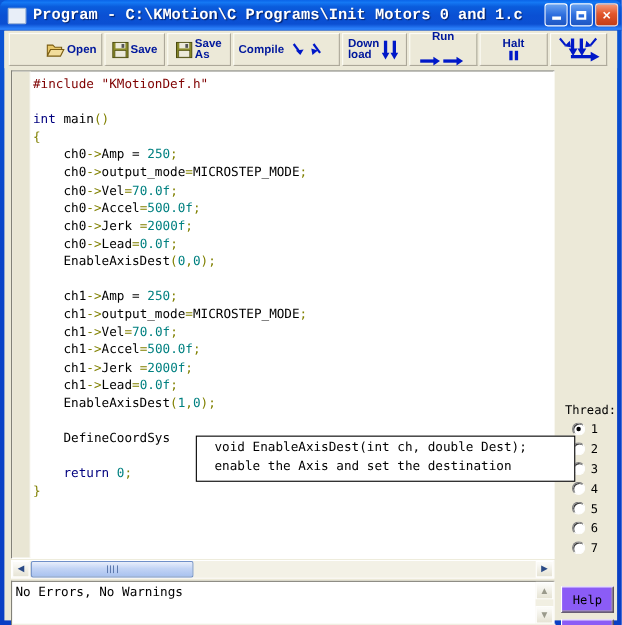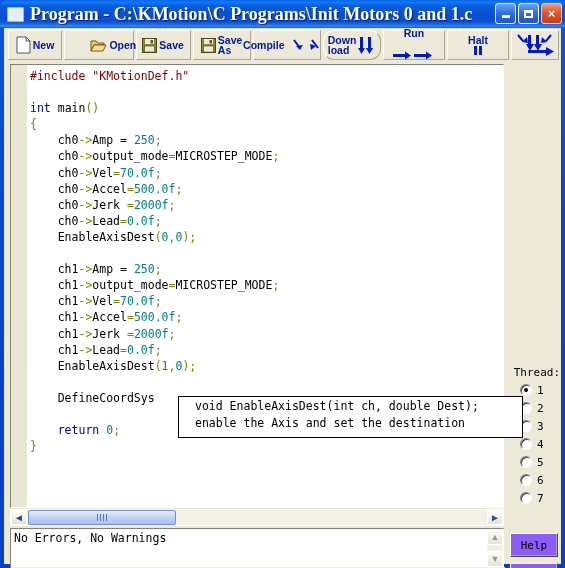--- a/index.html
+++ b/index.html
@@ -20,22 +20,22 @@
     display:flex;align-items:center;
     border-top-left-radius:7px;border-top-right-radius:7px;
     overflow:hidden;
   }
   #title-icon{
     width:15px;height:13px;margin-left:7px;margin-right:6px;
     background:#e8eef8;border:1px solid #9fb6d8;border-radius:1px;
     flex:0 0 auto;
   }
   #title-text{
-    color:#fff;font-weight:bold;font-size:18px;
-    font-family:Liberation Serif, serif;
+    color:#fff;font-weight:bold;font-size:14px;
+    font-family:Liberation Mono, monospace;
     text-shadow:1px 1px 1px rgba(0,0,30,.6);
     white-space:nowrap;overflow:hidden;
   }
   #caption-buttons{position:absolute;right:3px;top:3px;display:flex;gap:2px;}
   .capbtn{
     width:21px;height:21px;border:1px solid #ffffff;border-radius:3px;
     display:flex;align-items:center;justify-content:center;
     font-size:11px;color:#fff;font-weight:bold;
     box-sizing:border-box;
   }
@@ -216,27 +216,20 @@
       <div class="capbtn close">
         <span class="close-glyph">×</span>
       </div>
     </div>
   </div>
 
   <div id="client">
 
     <div id="toolbar">
 
-      <div class="tbtn" style="min-width:54px;">
-        <svg class="ico" width="15" height="18" viewBox="0 0 15 18">
-          <polygon points="1,1 10,1 14,5 14,17 1,17" fill="#ffffff" stroke="#555" stroke-width="1"></polygon>
-          <polyline points="10,1 10,5 14,5" fill="none" stroke="#555" stroke-width="1"></polyline>
-        </svg>
-        <span class="tb-label">New</span>
-      </div>
 
       <div class="tbtn" style="min-width:58px;padding-left:33px;">
         <svg class="ico" width="17" height="15" viewBox="0 0 17 15">
           <path d="M1,13 L1,3 L6,3 L8,5 L14,5 L14,7 L4,7 L1,13 Z" fill="#e8c86a" stroke="#7a5d12" stroke-width="1"></path>
           <path d="M4,7 L16,7 L13,13 L1,13 Z" fill="#f2dd9b" stroke="#7a5d12" stroke-width="1"></path>
         </svg>
         <span class="tb-label">Open</span>
       </div>
 
       <div class="tbtn" style="min-width:55px;">
@@ -265,21 +258,21 @@
         <svg class="ico" width="46" height="13" viewBox="0 0 46 13">
           <g stroke="#0018c8" stroke-width="2" fill="none">
             <line x1="9" y1="1" x2="15" y2="9"></line>
               <polygon points="15,11 11,7 18,6" fill="#0018c8" stroke="none"></polygon>
             <line x1="33" y1="9" x2="27" y2="1"></line>
               <polygon points="26,11 25,5 31,7" fill="#0018c8" stroke="none"></polygon>
           </g>
         </svg>
       </div>
 
-      <div class="tbtn" style="min-width:58px;border-radius:11px;">
+      <div class="tbtn" style="min-width:58px;">
         <span class="tb-label">Down
 load</span>
         <svg class="ico" width="18" height="22" viewBox="0 0 18 22">
           <g fill="#0018c8">
             <rect x="2" y="3" width="3" height="12"></rect>
               <polygon points="0,14 7,14 3.5,20"></polygon>
             <rect x="10" y="3" width="3" height="12"></rect>
               <polygon points="8,14 15,14 11.5,20"></polygon>
           </g>
         </svg>

